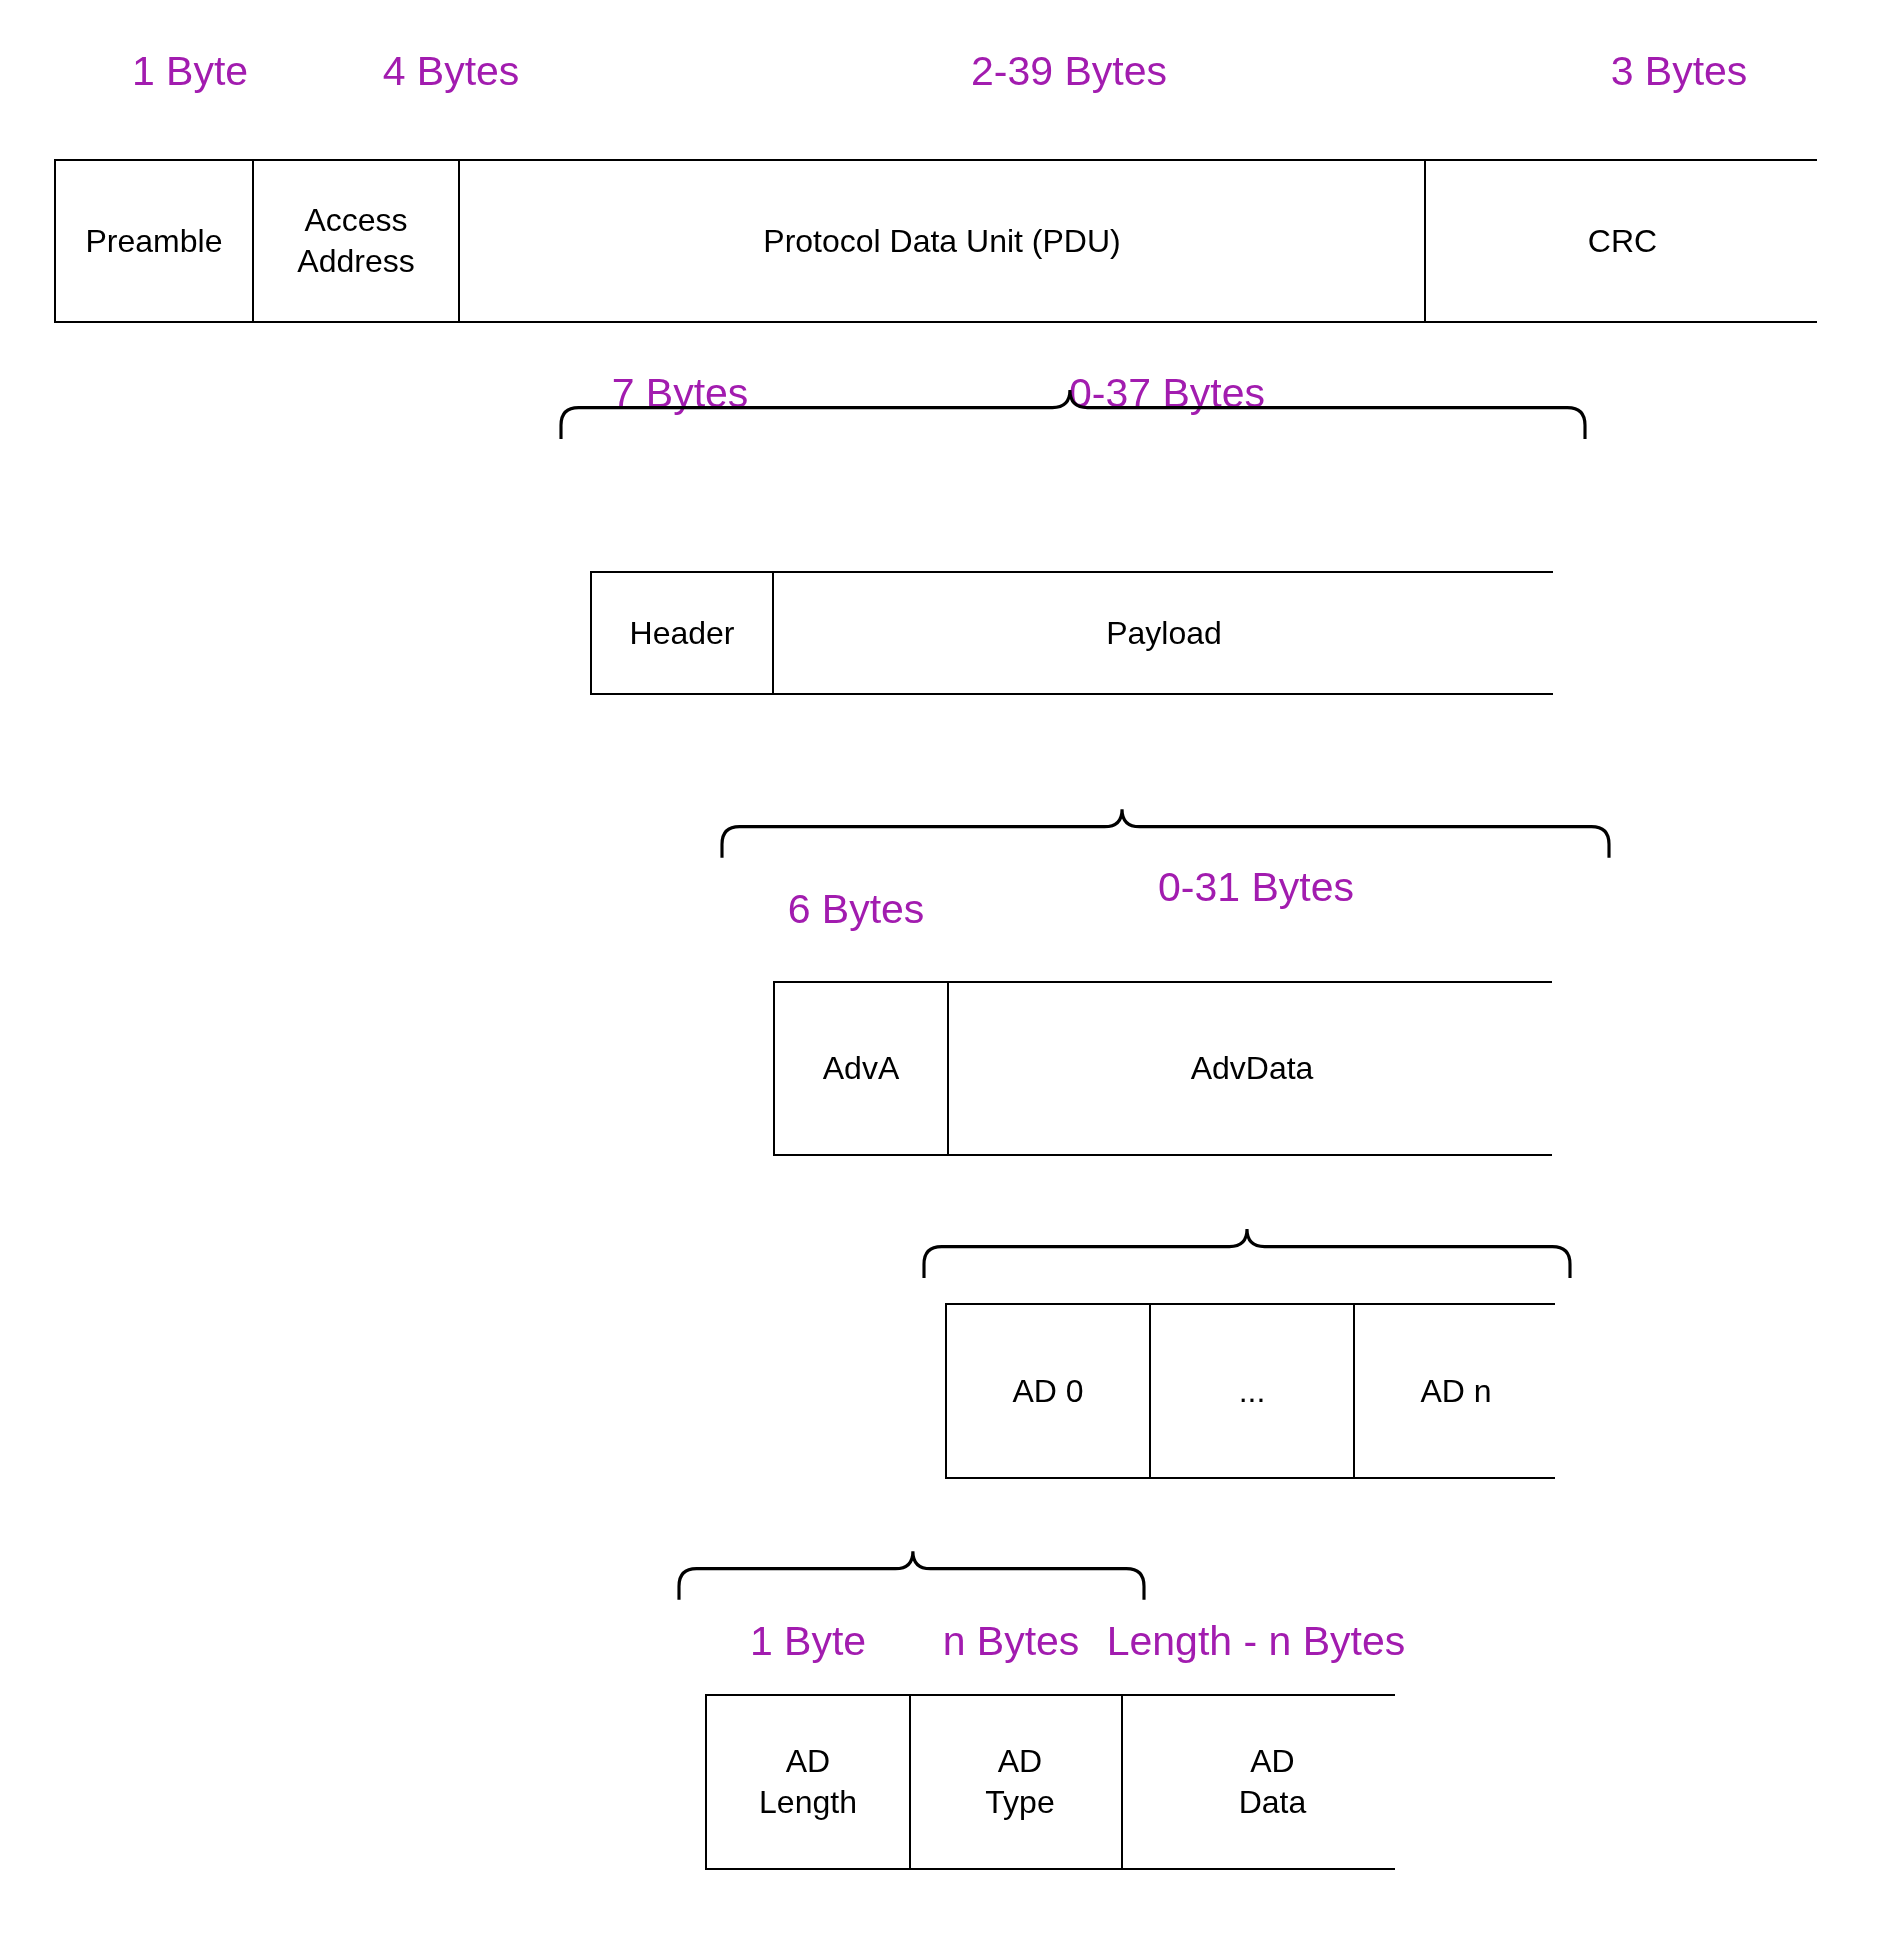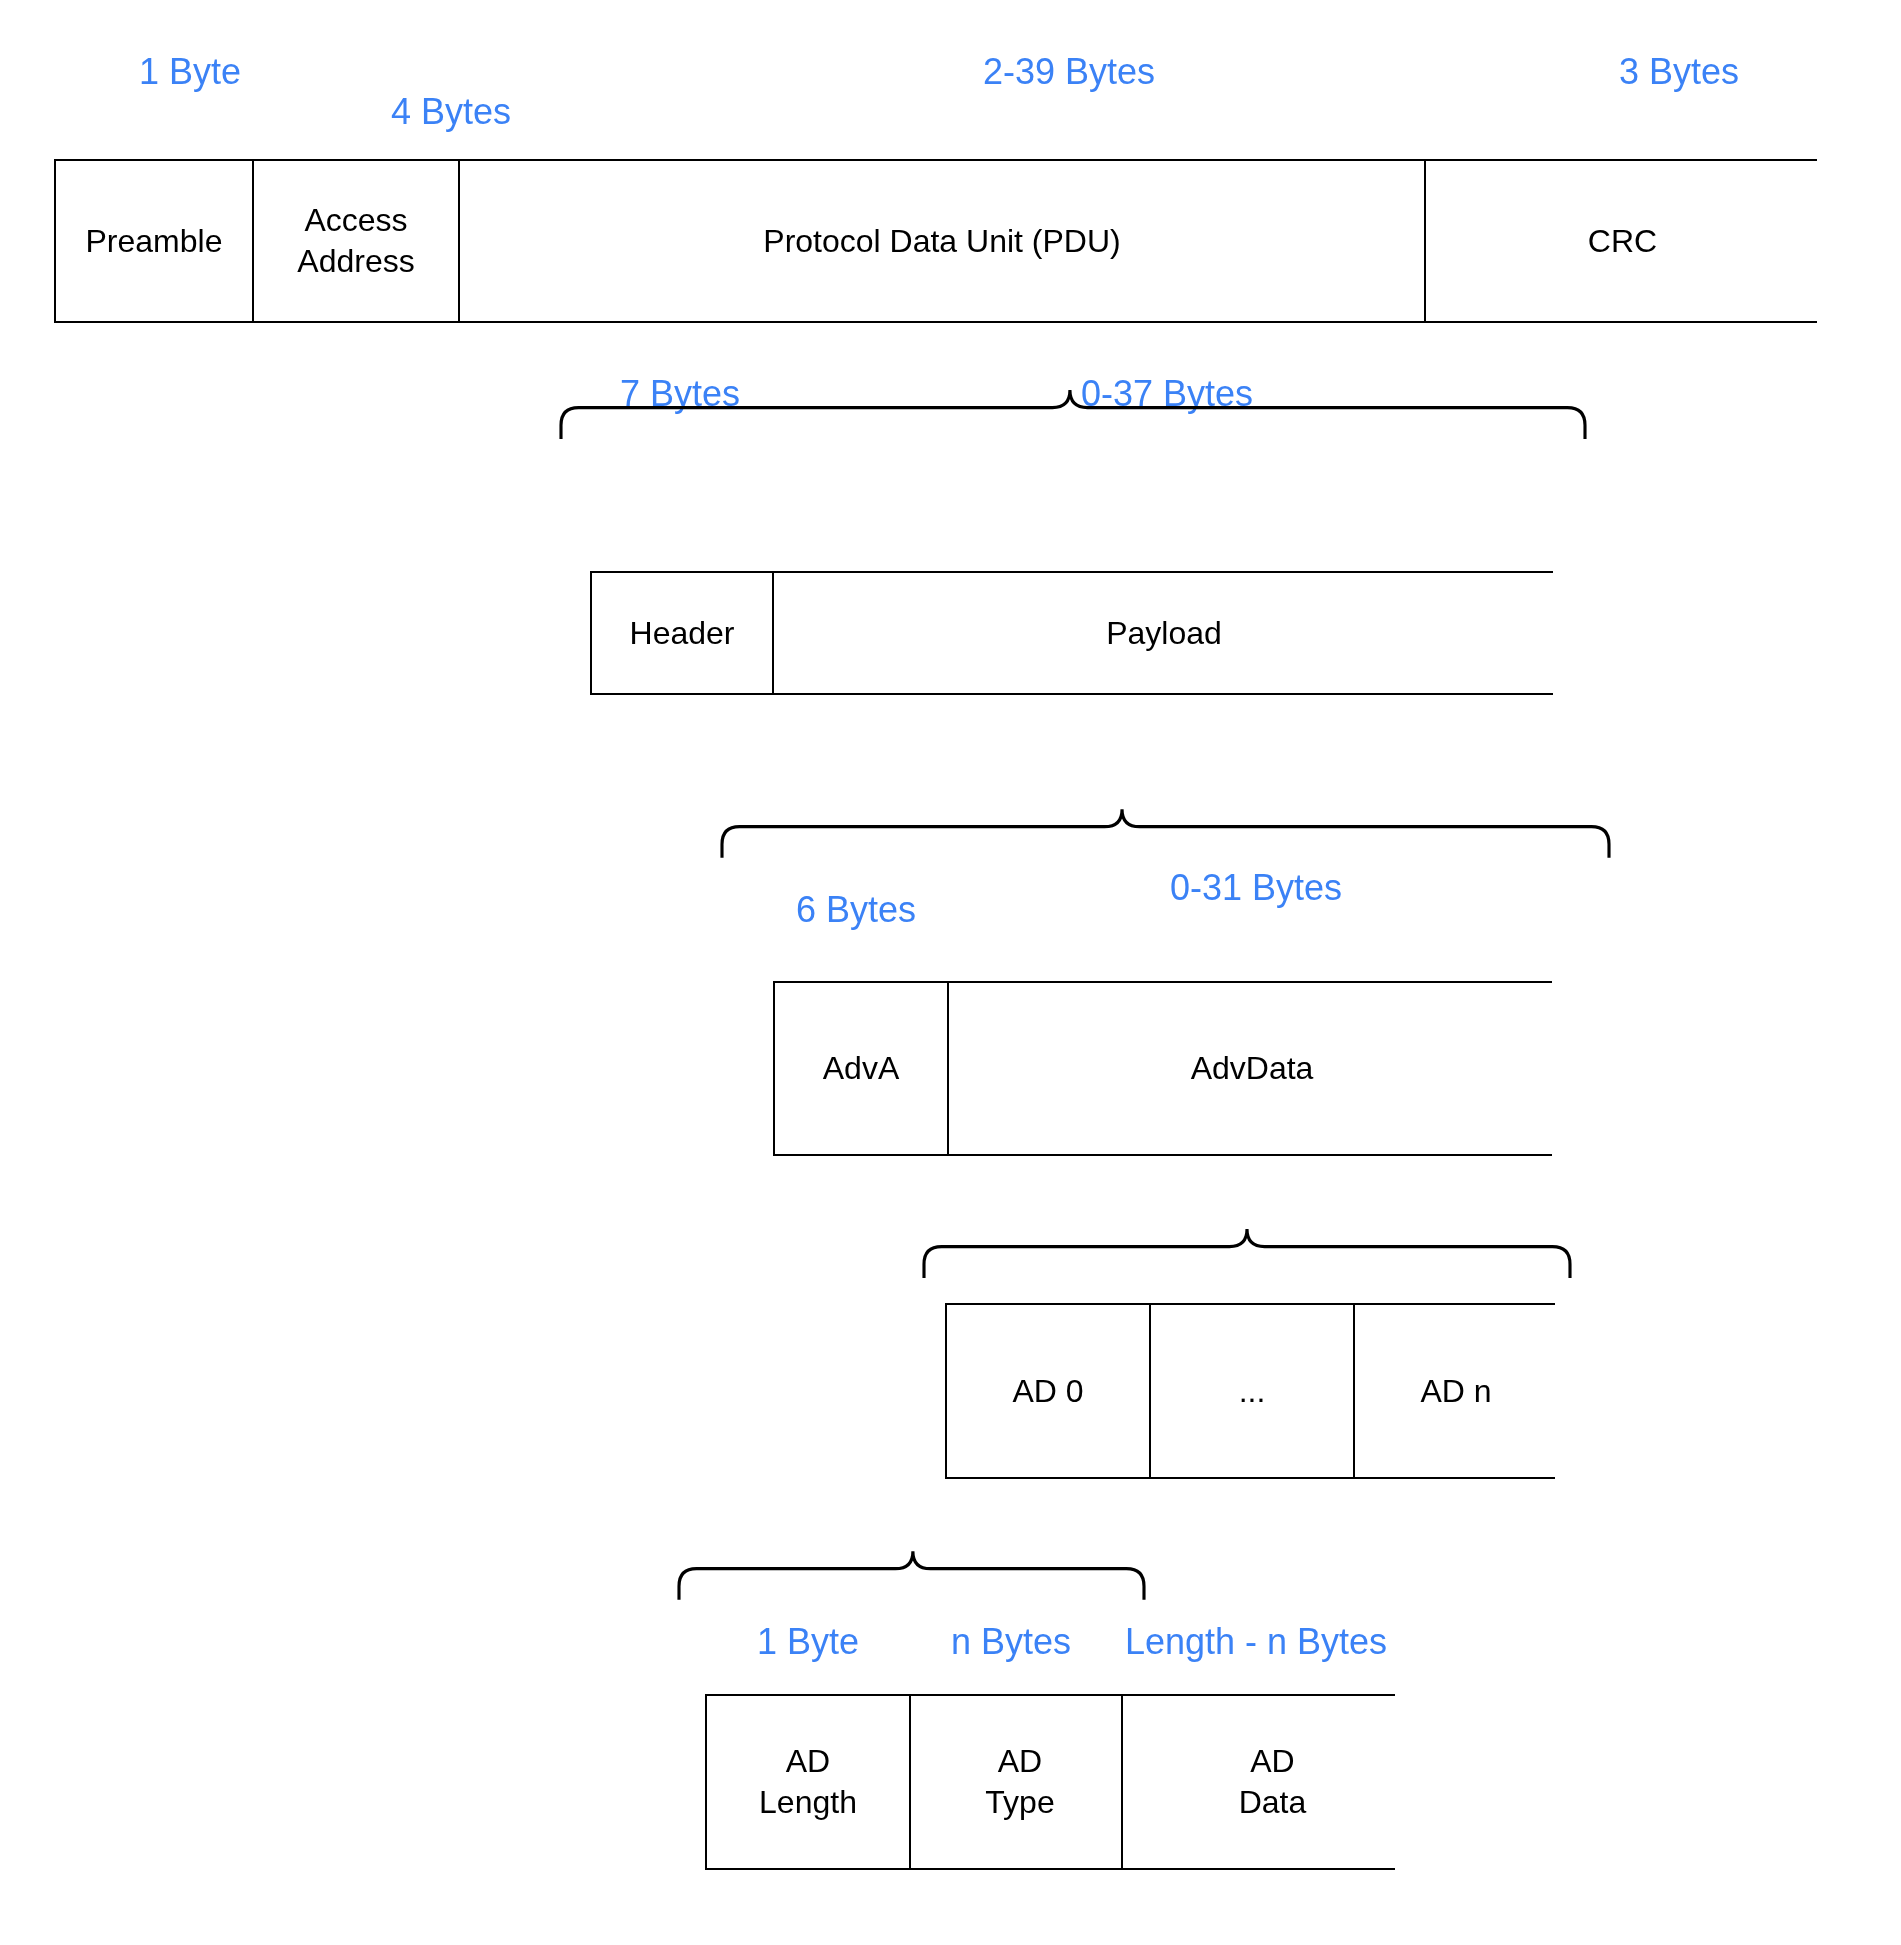--- a/index.html
+++ b/index.html
@@ -13,23 +13,23 @@
   }
   #canvas {
     position: relative;
     width: 1902px;
     height: 1946px;
     background: #ffffff;
     overflow: hidden;
   }
   .byte-label {
     position: absolute;
-    font-size: 36px;
+    font-size: 41px;
     line-height: 39px;
-    color: #3b82f6;
+    color: #a21caf;
     text-align: center;
     white-space: nowrap;
     transform: translateX(-50%);
   }
   .field-row {
     position: absolute;
     display: flex;
     box-sizing: border-box;
     border: 2.9px solid #000000;
     background: #ffffff;
@@ -64,21 +64,21 @@
     stroke-linecap: butt;
   }
 </style>
 </head>
 <body>
 
 <div id="canvas">
 
   <div id="labels-layer">
       <div class="byte-label" style="left: 190px; top: 52px;">1 Byte</div>
-      <div class="byte-label" style="left: 451px; top: 52px; margin-top: 40px;">4 Bytes</div>
+      <div class="byte-label" style="left: 451px; top: 52px;">4 Bytes</div>
       <div class="byte-label" style="left: 1069px; top: 52px;">2-39 Bytes</div>
       <div class="byte-label" style="left: 1679px; top: 52px;">3 Bytes</div>
       <div class="byte-label" style="left: 680px; top: 374px;">7 Bytes</div>
       <div class="byte-label" style="left: 1167px; top: 374px;">0-37 Bytes</div>
       <div class="byte-label" style="left: 856px; top: 890px;">6 Bytes</div>
       <div class="byte-label" style="left: 1256px; top: 868px; text-align: right;">0-31 Bytes</div>
       <div class="byte-label" style="left: 808px; top: 1622px;">1 Byte</div>
       <div class="byte-label" style="left: 1011px; top: 1622px;">n Bytes</div>
       <div class="byte-label" style="left: 1256px; top: 1622px;">Length - n Bytes</div>
     </div>

